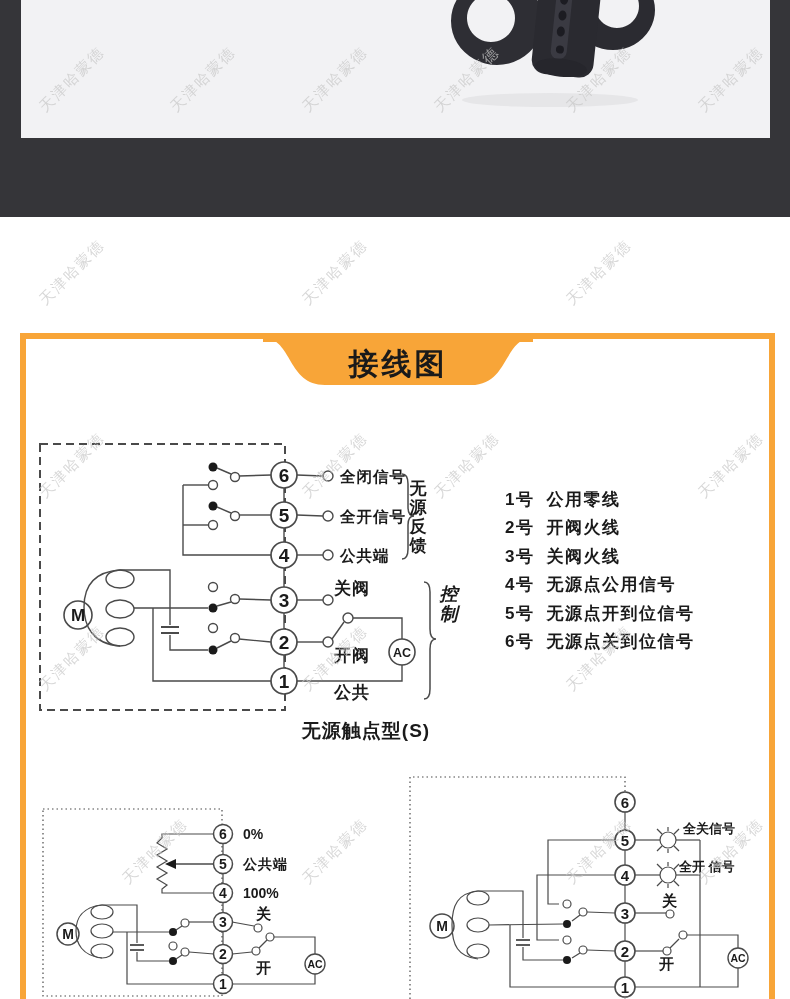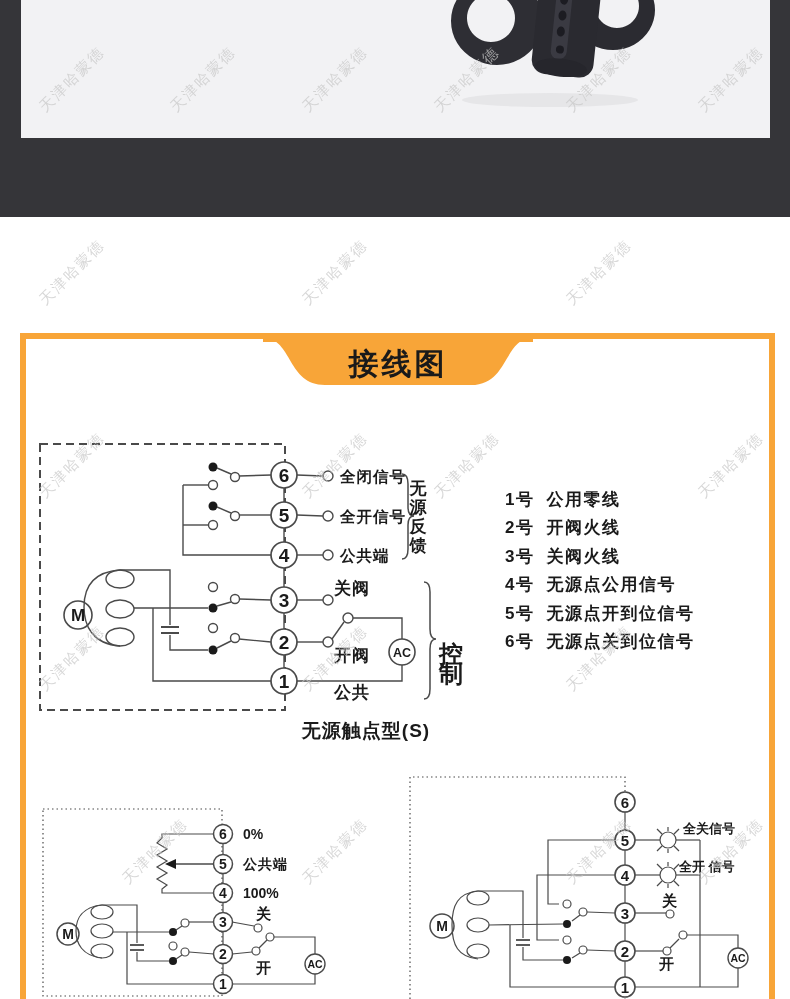--- a/index.html
+++ b/index.html
@@ -14,21 +14,21 @@
   .banner-svg{left:50%;top:-2px;transform:translateX(-50%);}
   .banner-title{font-weight:bold;}
   
   .wm{position:absolute;width:110px;text-align:center;color:#c9c9c9;opacity:.72;
       font-size:15px;letter-spacing:2px;transform:rotate(-45deg);pointer-events:none;
       white-space:nowrap;z-index:30;}
   
   .vlabel{position:absolute;z-index:20;color:#1a1a1a;font-weight:bold;
           word-break:break-all;text-align:center;}
   .vlabel.feedback{left:409px;top:479px;width:18px;font-size:17px;line-height:19px;}
-  .vlabel.control{left:439px;top:644px;width:19px;font-size:24px;line-height:20px;}
+  .vlabel.control{left:439px;top:584px;width:19px;font-size:18px;line-height:20px;font-style:italic;}
   svg text{font-family:"Liberation Sans","DejaVu Sans",sans-serif;fill:#1a1a1a;}
   .diag-label{font-weight:bold;}
 </style>
 </head>
 <body>
 
 <div class="abs dark-strip">
   <div class="abs photo-area">
     <svg class="abs" style="left:414px;top:0;" width="235" height="115" viewBox="0 0 235 115">
       <ellipse cx="115" cy="100" rx="88" ry="7" fill="#e6e6e8"></ellipse>

